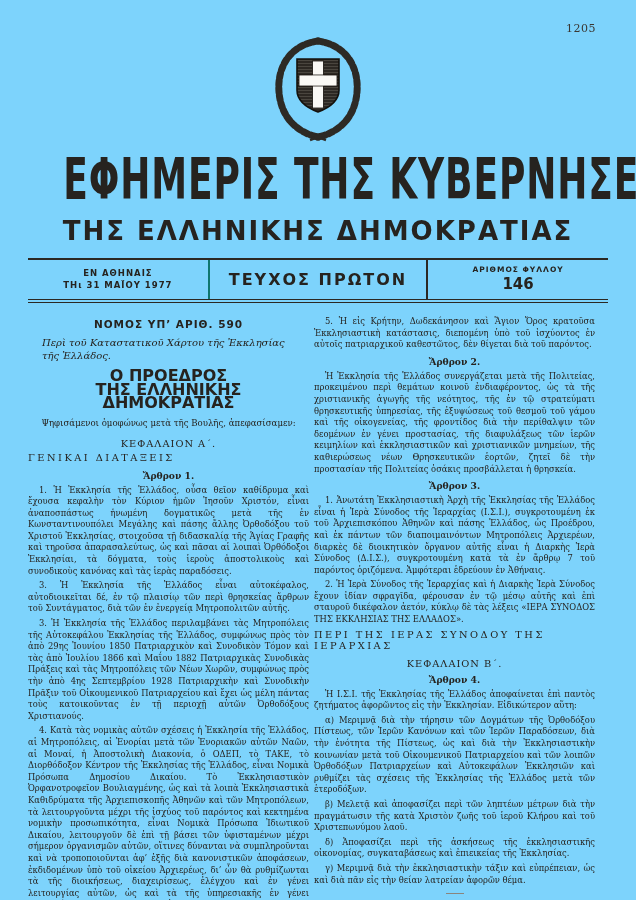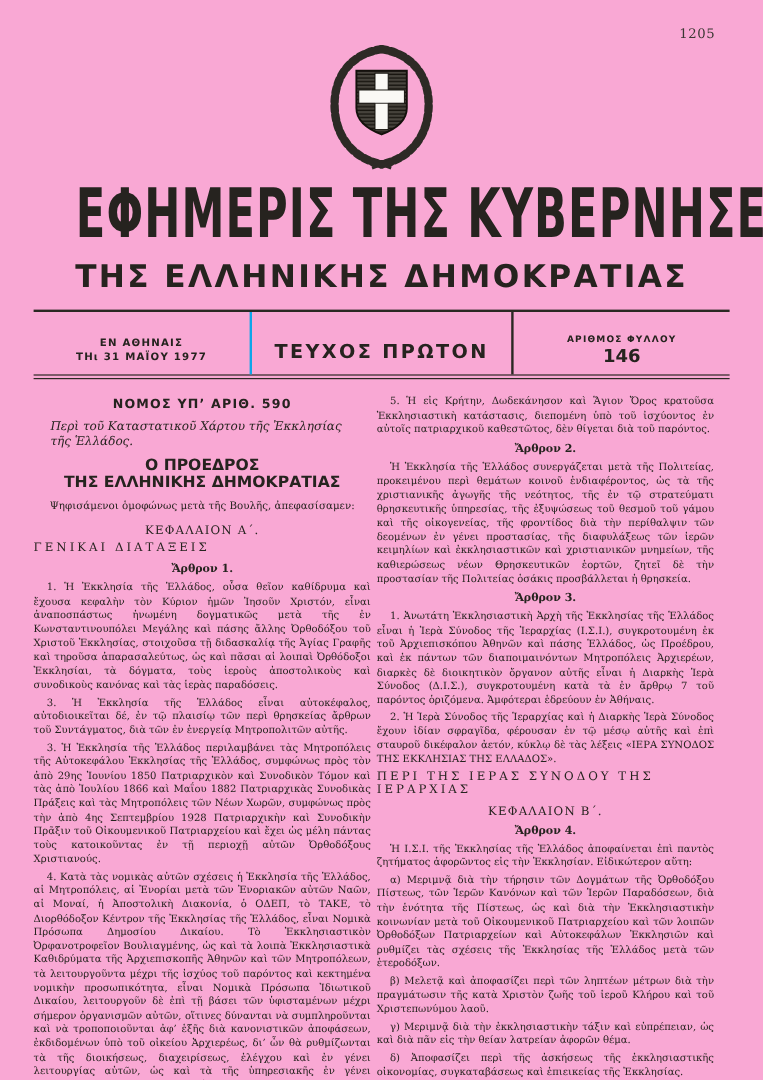--- a/index.html
+++ b/index.html
@@ -1,45 +1,45 @@
 <!DOCTYPE html>
 <html lang="el"><head>
 <meta charset="utf-8">
 <style>
   html,body{margin:0;padding:0;}
   body{background:#e8e6e1;font-family:"DejaVu Serif",serif;}
   .page{
     position:relative;width:636px;height:900px;margin:0 auto;
-    background:#f9a8d4;color:#26231f;overflow:hidden;
+    background:#7dd3fc;color:#26231f;overflow:hidden;
     box-sizing:border-box;padding:18px 28px 0 28px;
   }
   .pageno{position:absolute;top:22px;right:40px;font-size:11px;letter-spacing:.5px;color:#3a3732;}
   .emblem{width:100%;text-align:center;margin-top:16px;}
   .masthead{margin:10px 0 0 0;text-align:center;font-family:"DejaVu Sans",sans-serif;font-weight:bold;}
   .masthead .stretch{display:inline-block;font-size:40px;letter-spacing:1px;transform:scale(.9,1.42);transform-origin:center center;white-space:nowrap;}
   .subtitle{margin-top:14px;text-align:center;font-family:"DejaVu Sans",sans-serif;font-weight:bold;font-size:26px;letter-spacing:2px;white-space:nowrap;}
   .issuebar{
     margin-top:12px;display:flex;align-items:stretch;
     border-top:2px solid #2b2823;border-bottom:4px double #2b2823;
   }
-  .issuebar .cell{box-sizing:border-box;padding:18px 4px 6px 4px;display:flex;flex-direction:column;justify-content:center;
+  .issuebar .cell{box-sizing:border-box;padding:5px 4px 6px 4px;display:flex;flex-direction:column;justify-content:center;
     font-family:"DejaVu Sans",sans-serif;font-weight:bold;text-align:center;}
   .cell.c-left{width:31%;}
-  .cell.c-center{width:38%;border-left:2px solid #0ea5e9;border-right:2px solid #2b2823;text-align:center;}
+  .cell.c-center{width:38%;border-left:2px solid #0f766e;border-right:2px solid #2b2823;text-align:center;}
   .cell.c-right{width:31%;}
   .small-bold{font-size:8.5px;letter-spacing:1px;line-height:12px;}
   .volume{font-size:16px;letter-spacing:2px;}
   .num-label{font-size:7.5px;letter-spacing:1px;}
   .num-value{font-size:15px;margin-top:1px;}
   .body-cols{display:flex;gap:5px;margin-top:13px;}
   .col{width:281px;}
   .blk{color:#26231f;}
   .law-no{font-family:"DejaVu Sans",sans-serif;font-weight:bold;font-size:10.5px;letter-spacing:1px;text-align:center;margin:2px 0 7px 0;}
   .subject{font-style:italic;font-size:10px;line-height:12.5px;margin:0 14px 7px 14px;}
-  .issuer{font-family:"DejaVu Sans",sans-serif;font-weight:bold;font-size:13px;line-height:13.5px;text-align:center;white-space:pre-line;margin:0 0 8px 0;}
+  .issuer{font-family:"DejaVu Sans",sans-serif;font-weight:bold;font-size:16px;line-height:13.5px;text-align:center;white-space:pre-line;margin:0 0 8px 0;}
   .preamble{font-size:8.6px;text-align:center;margin:0 0 10px 0;}
   .chapter{font-size:9.8px;letter-spacing:1px;text-align:center;margin:7px 0 3px 0;}
   .section{font-size:9.8px;letter-spacing:2.5px;text-align:left;margin:0 0 7px 0;}
   .article{font-weight:bold;font-size:9.2px;text-align:center;margin:5px 0 4px 0;}
   .p{font-size:8.4px;line-height:11.6px;text-align:justify;text-indent:11px;margin:0 0 3px 0;
      -webkit-hyphens:none;hyphens:none;}
   .dash{width:18px;border-top:1.5px solid #8a857d;margin:7px auto 0 auto;height:0;}
   svg .ink{stroke:#2d2a25;}
 </style>
 </head>
@@ -108,19 +108,19 @@
         <div class="blk p">Ἡ Ἐκκλησία τῆς Ἑλλάδος συνεργάζεται μετὰ τῆς Πολιτείας, προκειμένου περὶ θεμάτων κοινοῦ ἐνδιαφέροντος, ὡς τὰ τῆς χριστιανικῆς ἀγωγῆς τῆς νεότητος, τῆς ἐν τῷ στρατεύματι θρησκευτικῆς ὑπηρεσίας, τῆς ἐξυψώσεως τοῦ θεσμοῦ τοῦ γάμου καὶ τῆς οἰκογενείας, τῆς φροντίδος διὰ τὴν περίθαλψιν τῶν δεομένων ἐν γένει προστασίας, τῆς διαφυλάξεως τῶν ἱερῶν κειμηλίων καὶ ἐκκλησιαστικῶν καὶ χριστιανικῶν μνημείων, τῆς καθιερώσεως νέων Θρησκευτικῶν ἑορτῶν, ζητεῖ δὲ τὴν προστασίαν τῆς Πολιτείας ὁσάκις προσβάλλεται ἡ θρησκεία.</div>
         <div class="blk article">Ἄρθρον 3.</div>
         <div class="blk p">1. Ἀνωτάτη Ἐκκλησιαστικὴ Ἀρχὴ τῆς Ἐκκλησίας τῆς Ἑλλάδος εἶναι ἡ Ἱερὰ Σύνοδος τῆς Ἱεραρχίας (Ι.Σ.Ι.), συγκροτουμένη ἐκ τοῦ Ἀρχιεπισκόπου Ἀθηνῶν καὶ πάσης Ἑλλάδος, ὡς Προέδρου, καὶ ἐκ πάντων τῶν διαποιμαινόντων Μητροπόλεις Ἀρχιερέων, διαρκὲς δὲ διοικητικὸν ὄργανον αὐτῆς εἶναι ἡ Διαρκὴς Ἱερὰ Σύνοδος (Δ.Ι.Σ.), συγκροτουμένη κατὰ τὰ ἐν ἄρθρῳ 7 τοῦ παρόντος ὁριζόμενα. Ἀμφότεραι ἑδρεύουν ἐν Ἀθήναις.</div>
         <div class="blk p">2. Ἡ Ἱερὰ Σύνοδος τῆς Ἱεραρχίας καὶ ἡ Διαρκὴς Ἱερὰ Σύνοδος ἔχουν ἰδίαν σφραγῖδα, φέρουσαν ἐν τῷ μέσῳ αὐτῆς καὶ ἐπὶ σταυροῦ δικέφαλον ἀετόν, κύκλῳ δὲ τὰς λέξεις «ΙΕΡΑ ΣΥΝΟΔΟΣ ΤΗΣ ΕΚΚΛΗΣΙΑΣ ΤΗΣ ΕΛΛΑΔΟΣ».</div>
         <div class="blk section">ΠΕΡΙ ΤΗΣ ΙΕΡΑΣ ΣΥΝΟΔΟΥ ΤΗΣ ΙΕΡΑΡΧΙΑΣ</div>
         <div class="blk chapter">ΚΕΦΑΛΑΙΟΝ Β΄.</div>
         <div class="blk article">Ἄρθρον 4.</div>
         <div class="blk p">Ἡ Ι.Σ.Ι. τῆς Ἐκκλησίας τῆς Ἑλλάδος ἀποφαίνεται ἐπὶ παντὸς ζητήματος ἀφορῶντος εἰς τὴν Ἐκκλησίαν. Εἰδικώτερον αὕτη:</div>
         <div class="blk p">α) Μεριμνᾷ διὰ τὴν τήρησιν τῶν Δογμάτων τῆς Ὀρθοδόξου Πίστεως, τῶν Ἱερῶν Κανόνων καὶ τῶν Ἱερῶν Παραδόσεων, διὰ τὴν ἑνότητα τῆς Πίστεως, ὡς καὶ διὰ τὴν Ἐκκλησιαστικὴν κοινωνίαν μετὰ τοῦ Οἰκουμενικοῦ Πατριαρχείου καὶ τῶν λοιπῶν Ὀρθοδόξων Πατριαρχείων καὶ Αὐτοκεφάλων Ἐκκλησιῶν καὶ ρυθμίζει τὰς σχέσεις τῆς Ἐκκλησίας τῆς Ἑλλάδος μετὰ τῶν ἑτεροδόξων.</div>
         <div class="blk p">β) Μελετᾷ καὶ ἀποφασίζει περὶ τῶν ληπτέων μέτρων διὰ τὴν πραγμάτωσιν τῆς κατὰ Χριστὸν ζωῆς τοῦ ἱεροῦ Κλήρου καὶ τοῦ Χριστεπωνύμου λαοῦ.</div>
+        <div class="blk p">δ) Ἀποφασίζει περὶ τῆς ἀσκήσεως τῆς ἐκκλησιαστικῆς οἰκονομίας, συγκαταβάσεως καὶ ἐπιεικείας τῆς Ἐκκλησίας.</div>
         <div class="blk p">γ) Μεριμνᾷ διὰ τὴν ἐκκλησιαστικὴν τάξιν καὶ εὐπρέπειαν, ὡς καὶ διὰ πᾶν εἰς τὴν θείαν λατρείαν ἀφορῶν θέμα.</div>
-        <div class="blk p">δ) Ἀποφασίζει περὶ τῆς ἀσκήσεως τῆς ἐκκλησιαστικῆς οἰκονομίας, συγκαταβάσεως καὶ ἐπιεικείας τῆς Ἐκκλησίας.</div>
         <div class="blk dash"></div>
       </div>
   </div>
 
 </div>
 
 </body></html>

